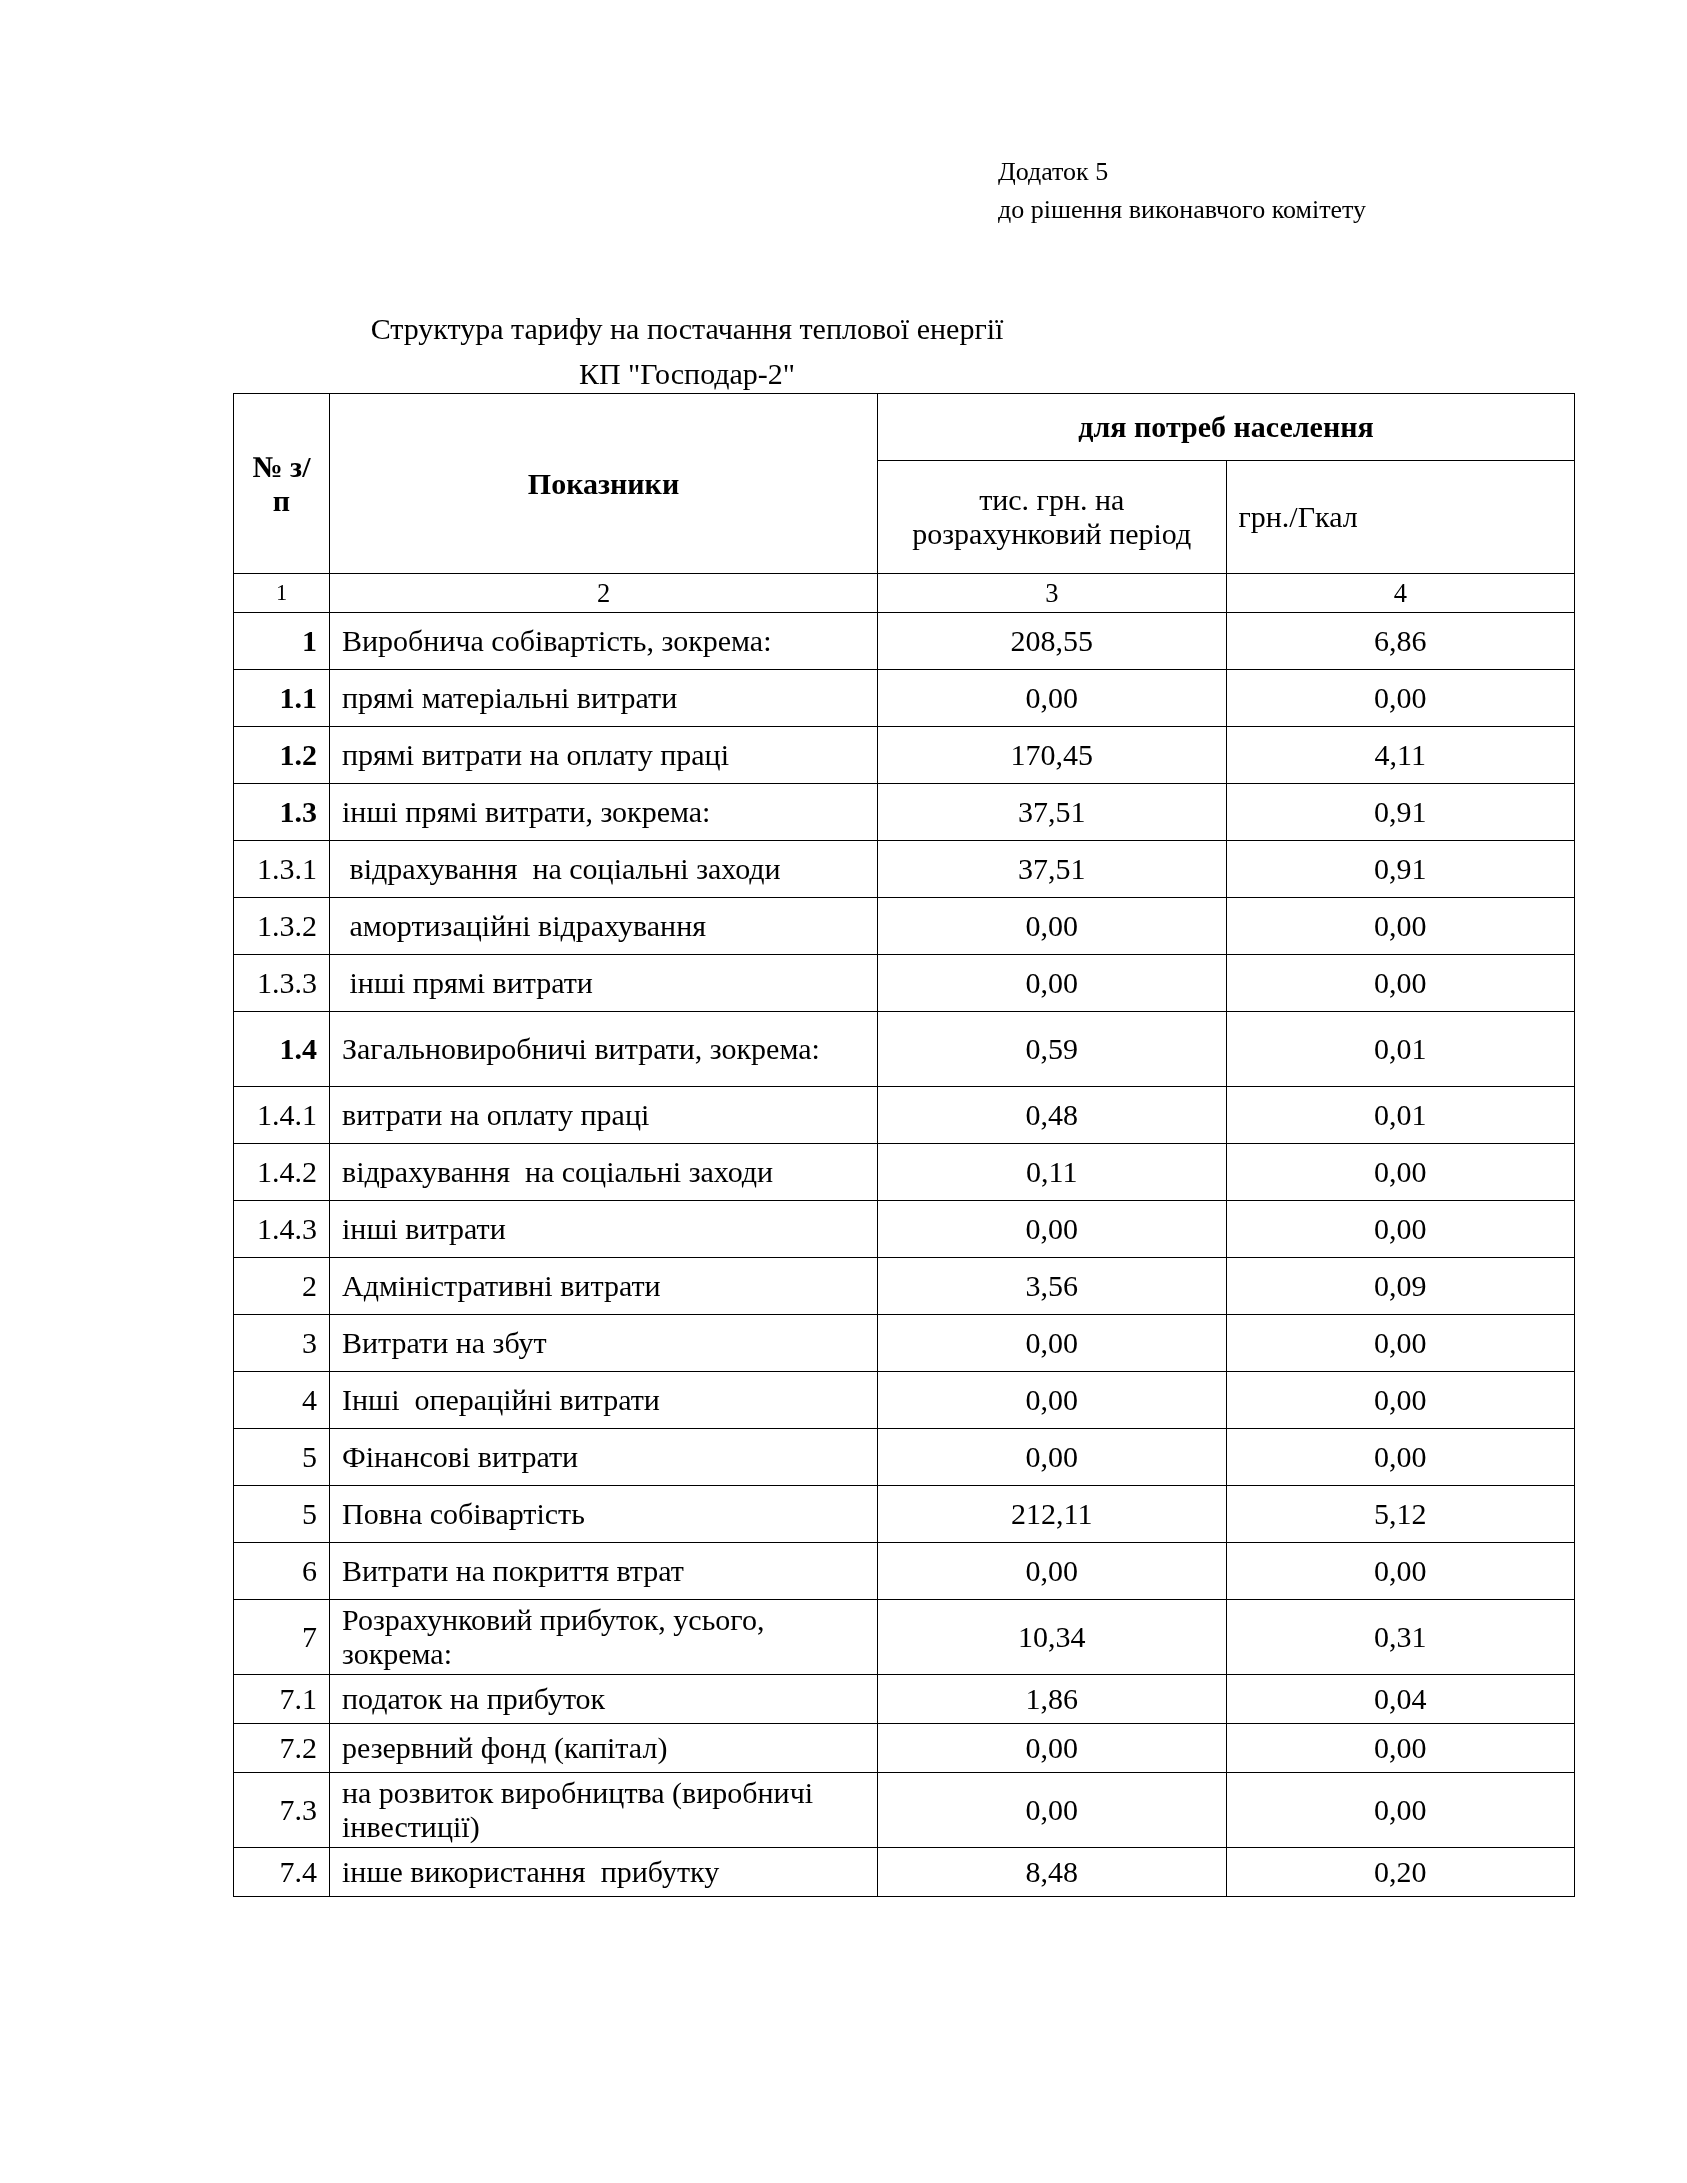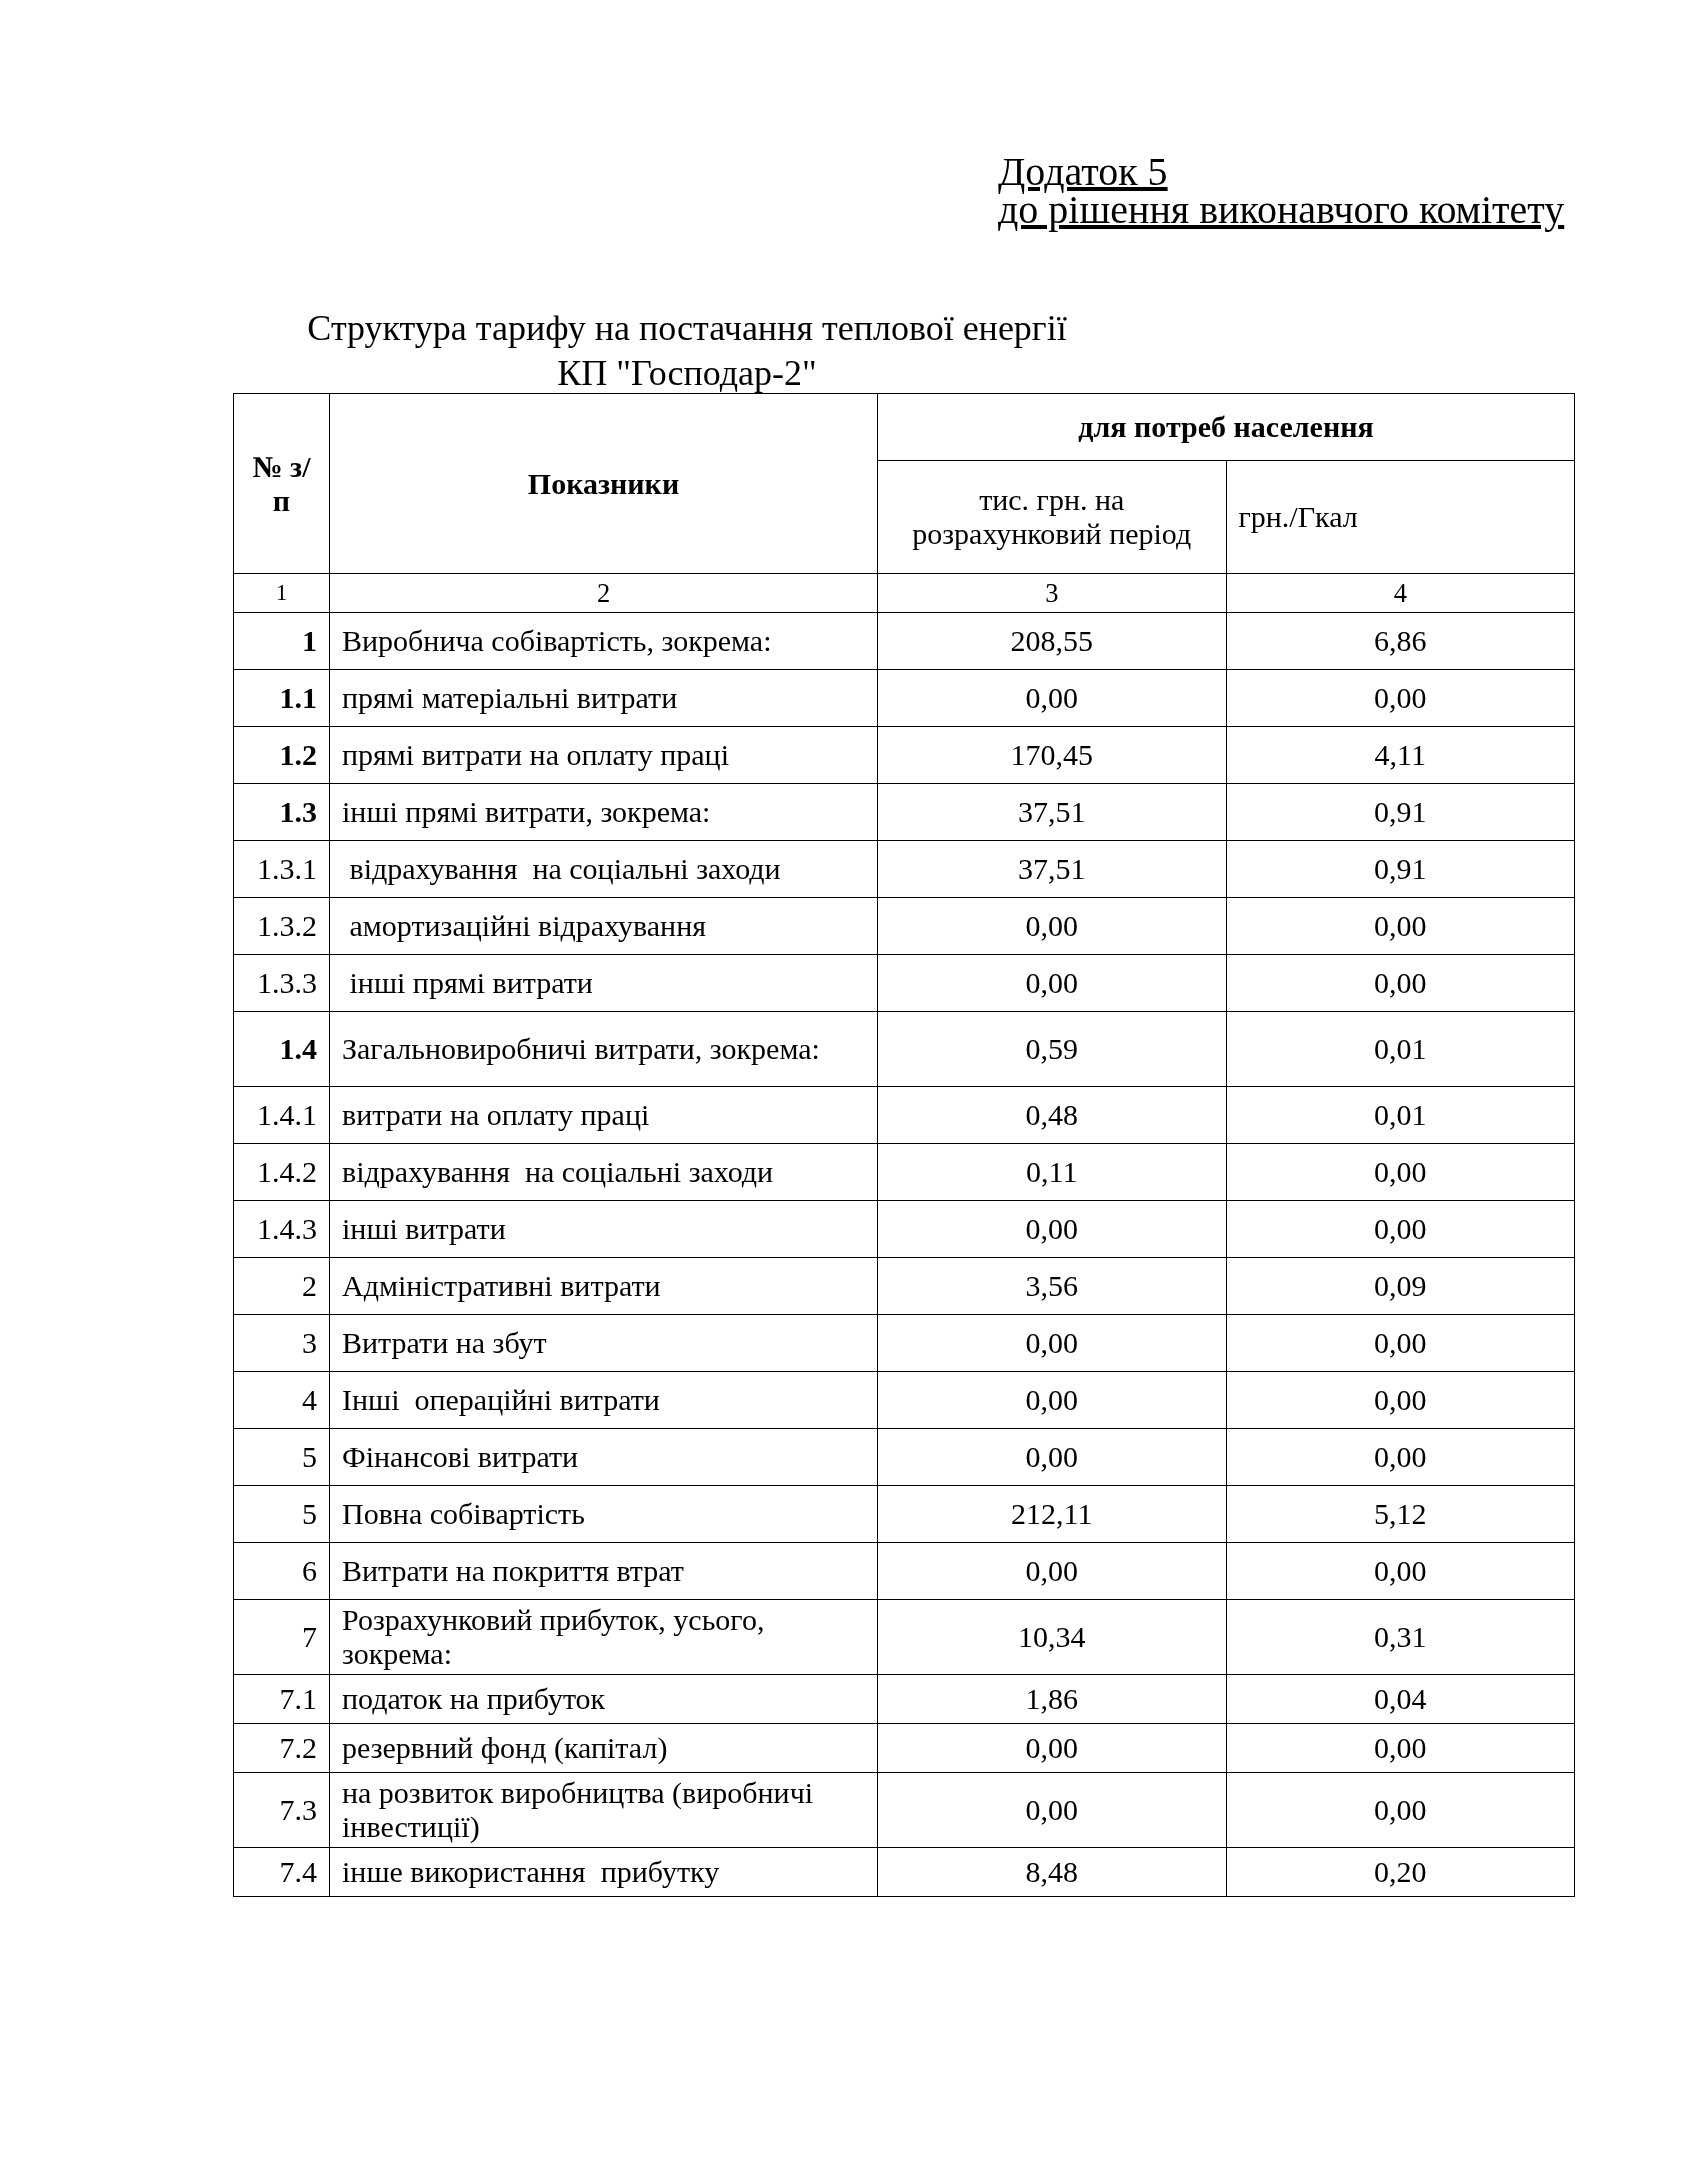--- a/index.html
+++ b/index.html
@@ -1,19 +1,19 @@
 <!DOCTYPE html>
 <html style="font-size:10.6px"><head>
 <meta charset="utf-8">
 <style>
   html, body { margin:0; padding:0; background:#ffffff; }
   body { width:1687px; height:2183px; position:relative; font-family:"Liberation Serif", "DejaVu Serif", serif; color:#000; }
-  .appendix { position:absolute; left:998px; top:153px; font-size:40px; line-height:38px;text-decoration:underline; }
+  .appendix { position:absolute; left:998px; top:153px; font-size:26px; line-height:38px; }
   .appendix div { white-space:pre; }
-  .title { position:absolute; left:0; width:1374px; text-align:center; font-size:36px; line-height:37px; }
+  .title { position:absolute; left:0; width:1374px; text-align:center; font-size:30px; line-height:37px; }
   .title.t1 { top:310px; }
   .title.t2 { top:355px; }
   table.tariff { position:absolute; left:233px; top:393px; width:1342px; border-collapse:collapse; table-layout:fixed; font-size:30px; }
   table.tariff td, table.tariff th { border:1.3px solid #000; padding:0 12px; font-weight:normal; line-height:34px; }
   th.h-num { width:71px; text-align:center; }
   th.h-ind { width:523px; text-align:center; }
   th.h-c3 { width:286px; text-align:center; }
   th.h-c4 { text-align:left; }
   tr.hrow1 th { height:66px;font-weight:bold; }
   tr.hrow2 th { height:112px; }

